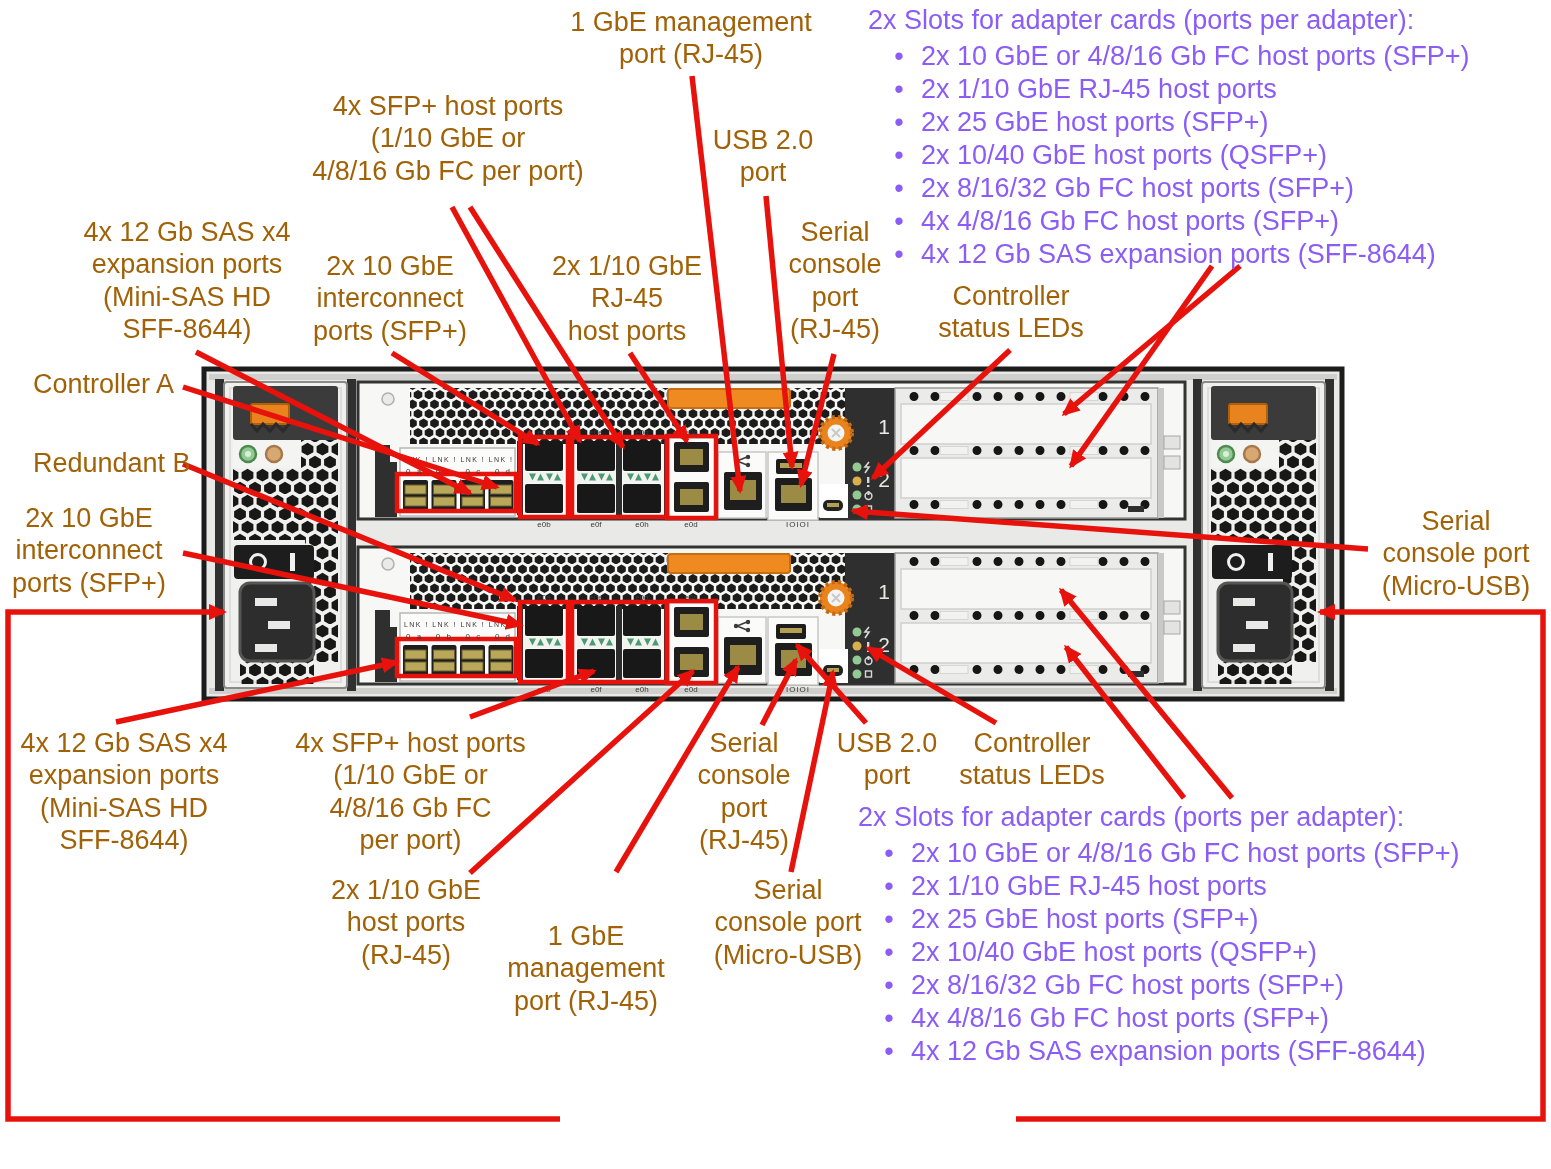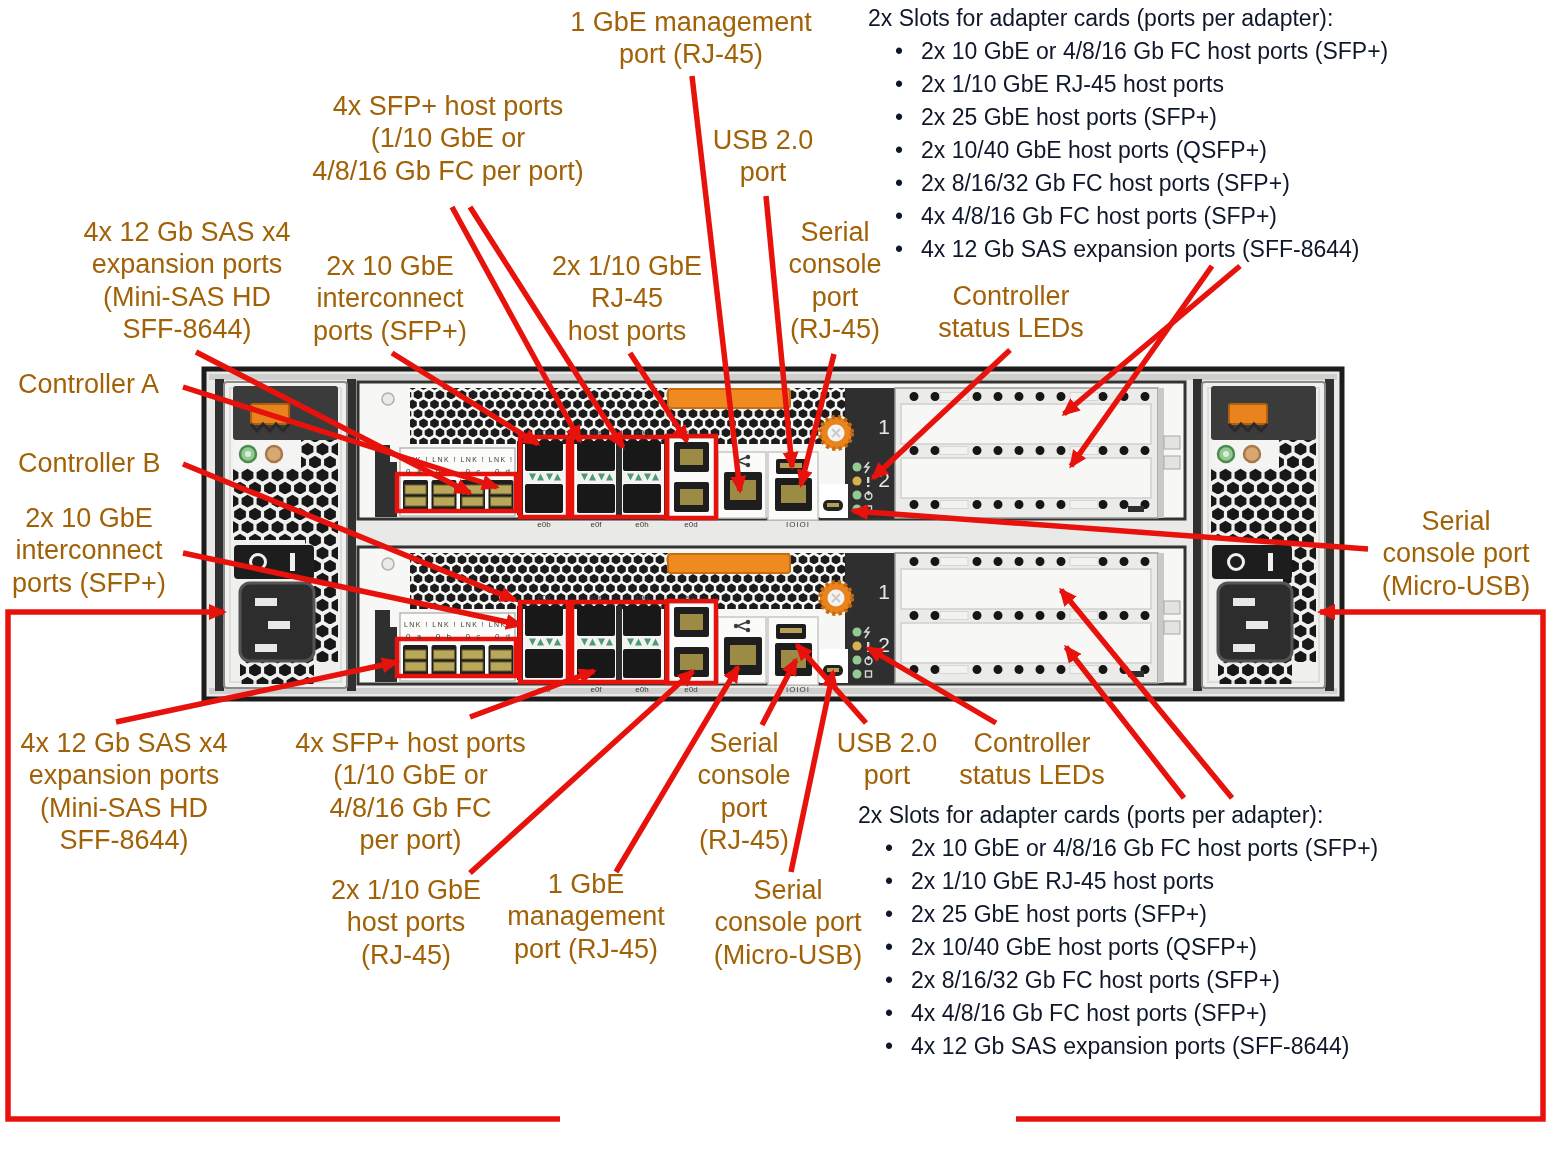--- a/index.html
+++ b/index.html
@@ -1,22 +1,22 @@
 <!DOCTYPE html>
 <html><head>
 <meta charset="utf-8">
 <style>
   html,body{margin:0;padding:0;background:#fff;}
   .stage{position:relative;width:1551px;height:1169px;background:#ffffff;
          font-family:"Liberation Sans",sans-serif;color:#1c1c1c;overflow:hidden;}
   .stage svg{position:absolute;left:0;top:0;}
   .lbl{position:absolute;font-size:27px;line-height:1.20;text-align:center;
        white-space:pre-line;color:#a16207;}
-  .lbl.alignleft{text-align:left;}
-  .alist{position:absolute;font-size:23px;line-height:1.22;color:#0f172a;}
+  .lbl.alignleft{text-align:left;margin-left:15px;}
+  .alist{position:absolute;font-size:27px;line-height:1.22;color:#8b5cf6;}
   .alist .hd{white-space:nowrap;}
   .alist ul{list-style:none;margin:3px 0 0 24px;padding:0;}
   .alist li{display:flex;gap:15px;line-height:33px;white-space:nowrap;}
   .alist .bullet{width:14px;text-align:center;}
 </style>
 </head>
 <body>
 
 <div class="stage">
 
@@ -264,39 +264,39 @@
 host ports</div>
 <div class="lbl" style="left:693px;top:124px;width:140px">USB 2.0
 port</div>
 <div class="lbl" style="left:770px;top:216px;width:130px">Serial
 console
 port
 (RJ-45)</div>
 <div class="lbl" style="left:911px;top:280px;width:200px">Controller
 status LEDs</div>
 <div class="lbl alignleft" style="left:18px;top:368px;width:170px">Controller A</div>
-<div class="lbl alignleft" style="left:18px;top:447px;width:170px">Controller B</div>
+<div class="lbl alignleft" style="left:18px;top:447px;width:170px">Redundant B</div>
 <div class="lbl" style="left:0px;top:502px;width:178px">2x 10 GbE
 interconnect
 ports (SFP+)</div>
 <div class="lbl" style="left:1366px;top:505px;width:180px">Serial
 console port
 (Micro-USB)</div>
 <div class="lbl" style="left:0px;top:727px;width:248px">4x 12 Gb SAS x4
 expansion ports
 (Mini-SAS HD
 SFF-8644)</div>
 <div class="lbl" style="left:268px;top:727px;width:285px">4x SFP+ host ports
 (1/10 GbE or
 4/8/16 Gb FC
 per port)</div>
 <div class="lbl" style="left:306px;top:874px;width:200px">2x 1/10 GbE
 host ports
 (RJ-45)</div>
-<div class="lbl" style="left:486px;top:868px;width:200px">1 GbE
+<div class="lbl" style="left:486px;top:920px;width:200px">1 GbE
 management
 port (RJ-45)</div>
 <div class="lbl" style="left:682px;top:727px;width:124px">Serial
 console
 port
 (RJ-45)</div>
 <div class="lbl" style="left:698px;top:874px;width:180px">Serial
 console port
 (Micro-USB)</div>
 <div class="lbl" style="left:817px;top:727px;width:140px">USB 2.0

